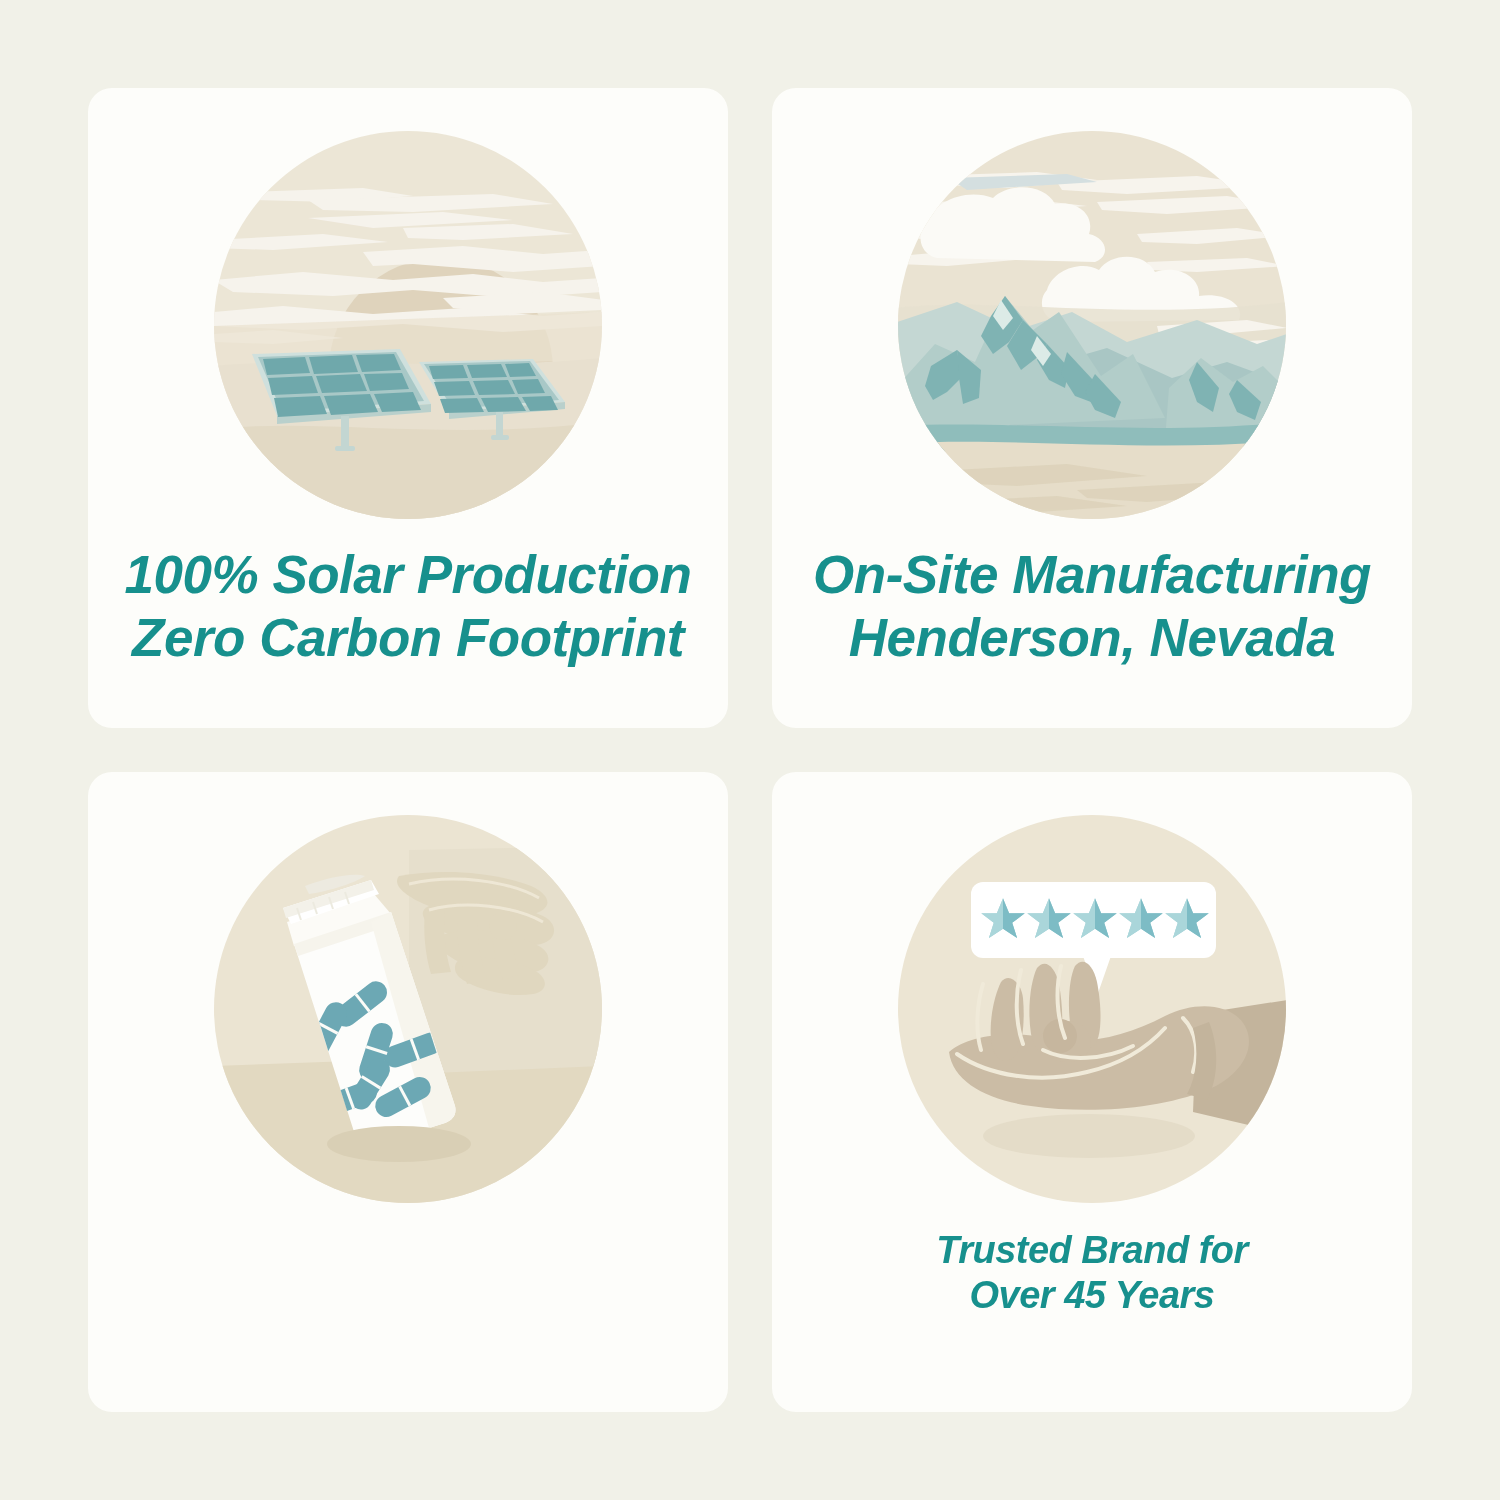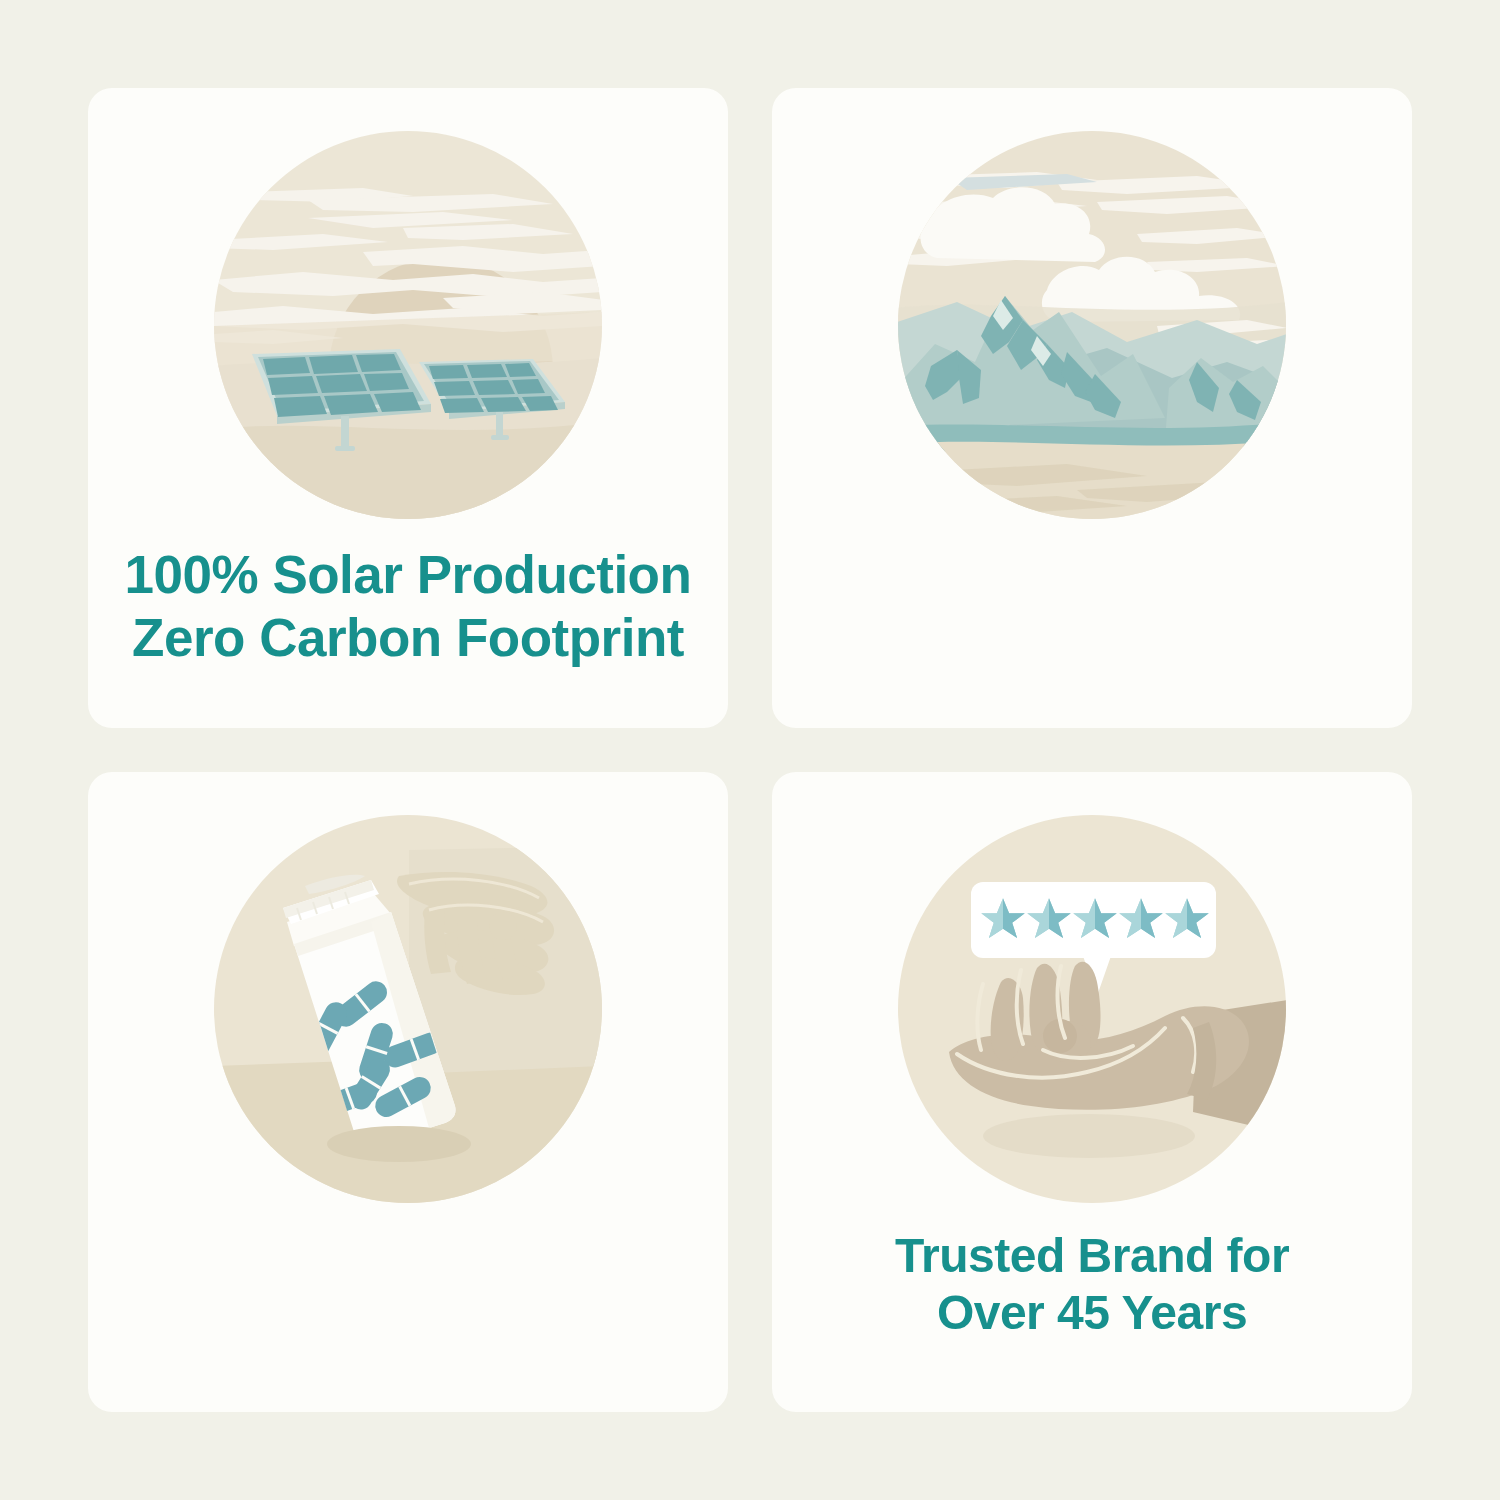--- a/index.html
+++ b/index.html
@@ -18,20 +18,21 @@
     left: 0; top: 0;
     width: 1500px;
     height: 1500px;
     display: grid;
     grid-template-columns: 640px 640px;
     grid-template-rows: 640px 640px;
     column-gap: 44px;
     row-gap: 44px;
     padding: 88px;
     box-sizing: border-box;
+    font-style: italic;
   }
   .card {
     background: #fdfdfa;
     border-radius: 24px;
     position: relative;
     display: flex;
     flex-direction: column;
     align-items: center;
     overflow: hidden;
   }
@@ -47,21 +48,21 @@
     margin-top: 24px;
     text-align: center;
     color: #17908d;
     font-size: 53px;
     line-height: 1.18;
     font-weight: bold;
     letter-spacing: -0.5px;
     padding: 0 18px;
     white-space: pre-line;
   }
-  .card-4 .caption { font-size: 48px; }
+  .card-4 .caption { font-size: 38px; }
 </style>
 </head>
 <body>
 
 <div id="grid">
 
   <div class="card card-1">
     <div class="illus-wrap">
       <svg viewBox="0 0 390 390" xmlns="http://www.w3.org/2000/svg">
         <defs>
@@ -207,20 +208,22 @@
 
           <path d="M0 314 C 110 306, 260 324, 390 310 L390 390 L0 390 Z" fill="#e6ddc9"></path>
           <g fill="#dcd2ba" opacity="0.85">
             <path d="M20 342 L170 334 L250 346 L120 356 L30 352 Z"></path>
             <path d="M180 360 L320 352 L380 362 L250 372 L190 368 Z"></path>
             <path d="M40 372 L160 366 L230 376 L110 384 L50 380 Z"></path>
           </g>
         </g>
       </svg>
     </div>
+    <div class="caption">On-Site Manufacturing
+Henderson, Nevada</div>
   </div>
 
   <div class="card card-3">
     <div class="illus-wrap">
       <svg viewBox="0 0 390 390" xmlns="http://www.w3.org/2000/svg">
         <defs>
           <clipPath id="c3">
               <circle cx="195" cy="195" r="194"></circle>
             </clipPath>
           <clipPath id="bottleclip">

